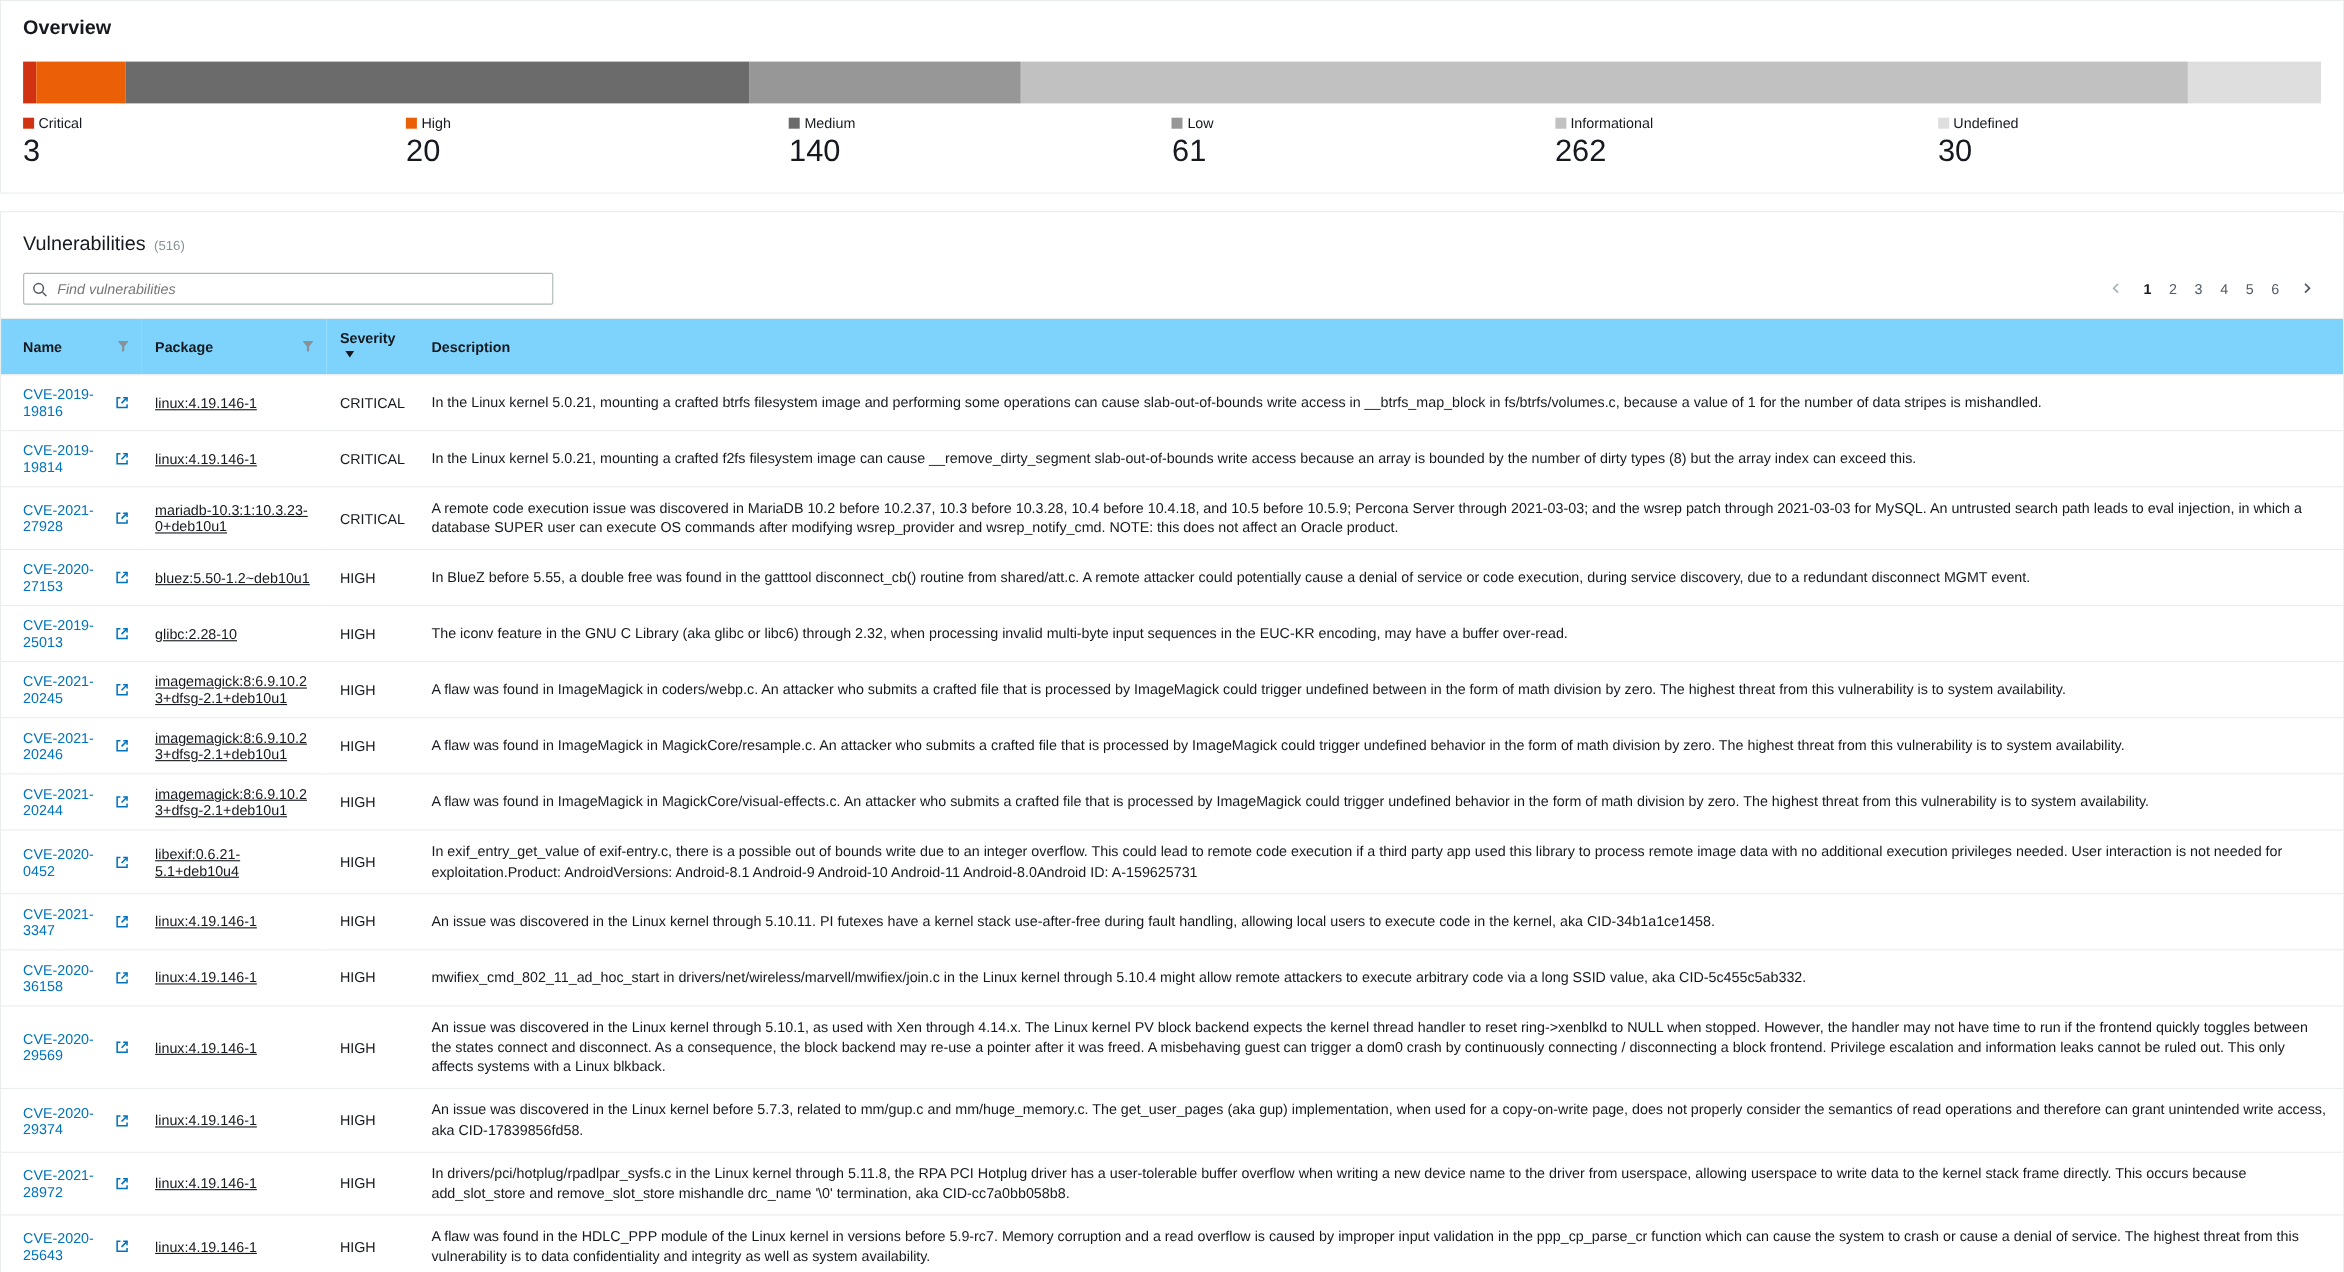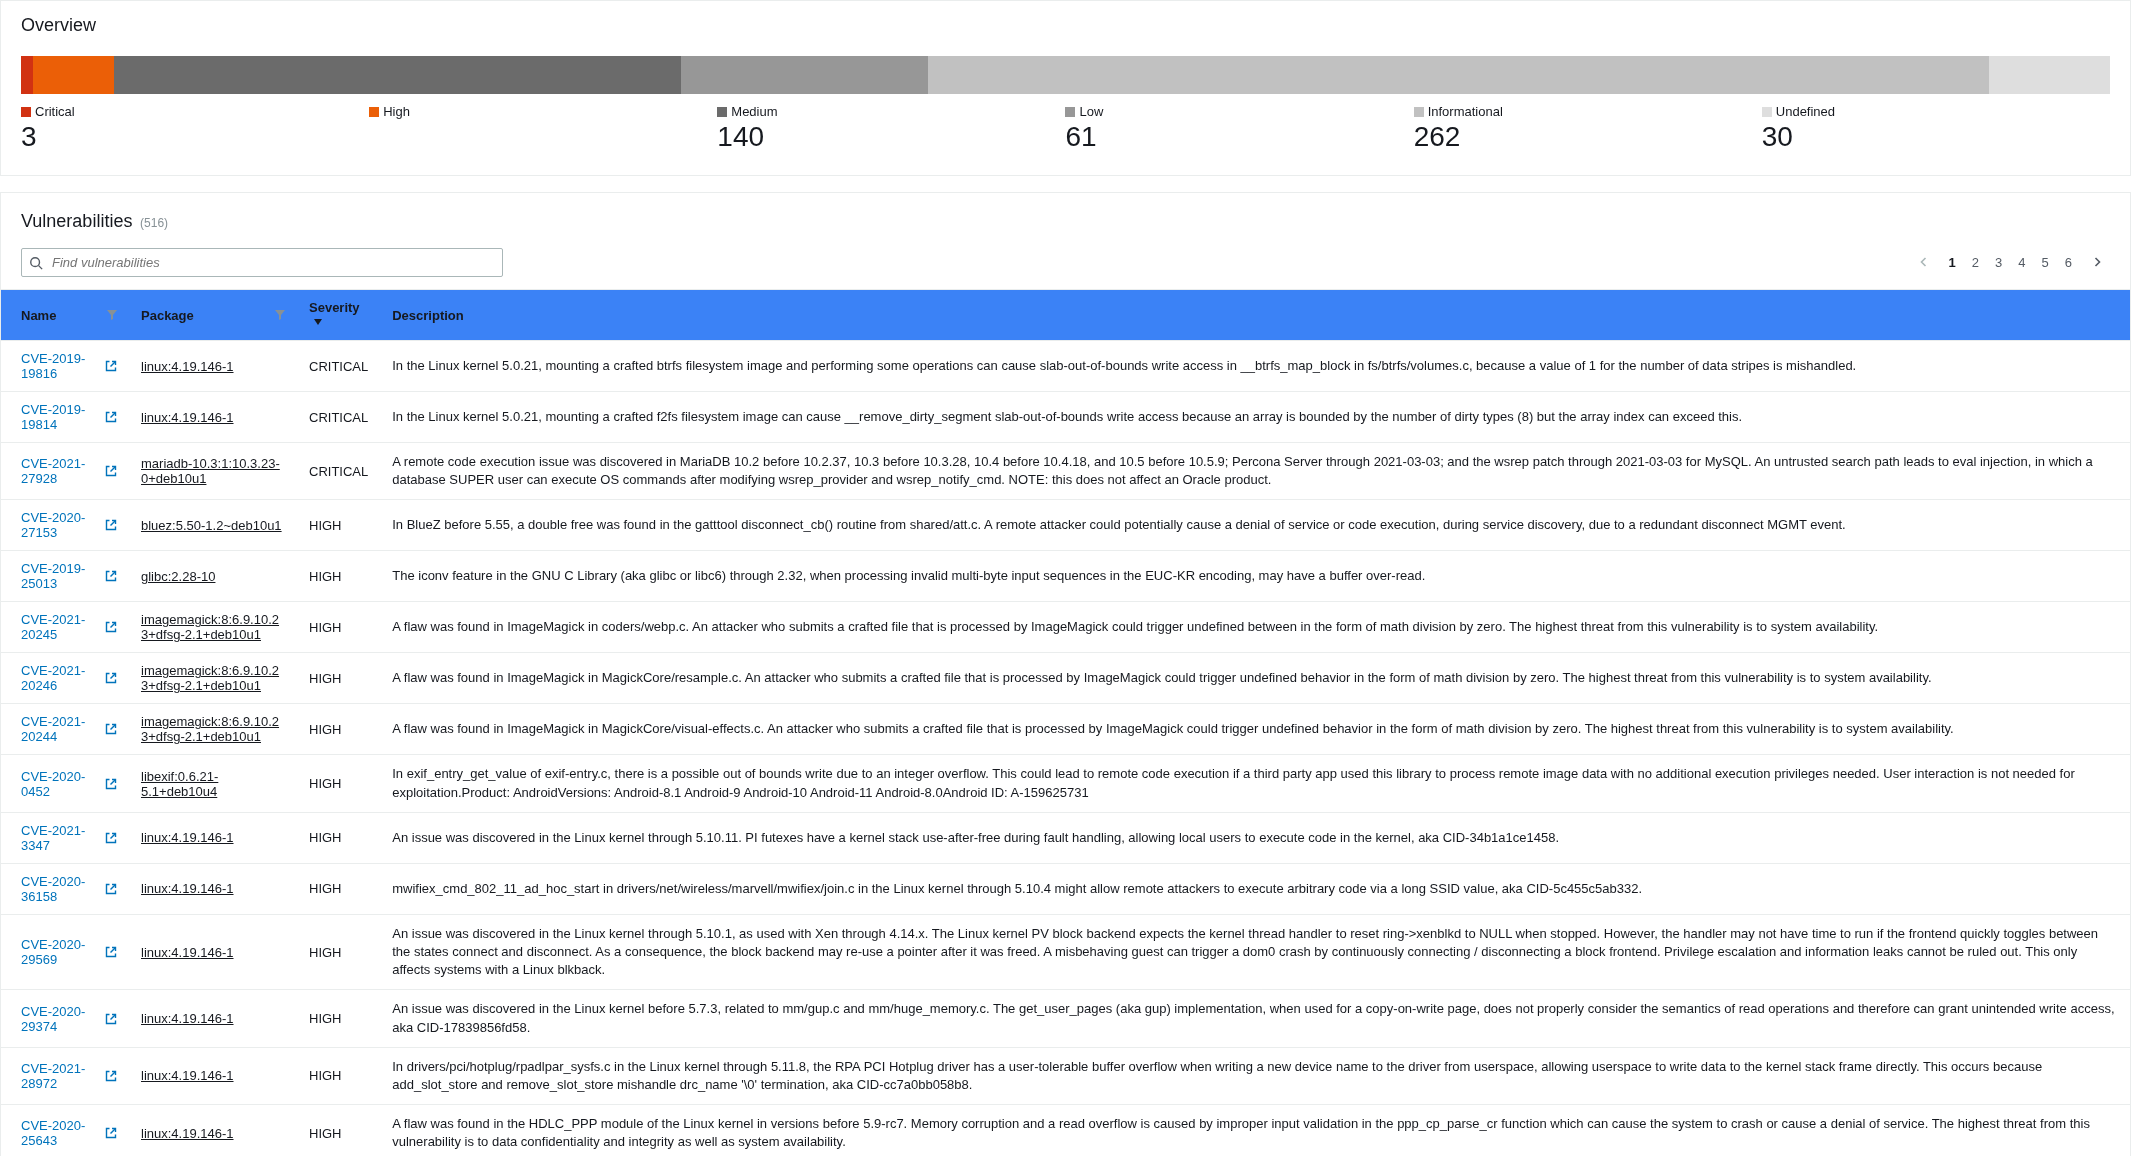--- a/index.html
+++ b/index.html
@@ -10,21 +10,21 @@
   background: #fff;
 }
 .panel {
   border: 1px solid #eaeded;
   background: #fff;
   margin-bottom: 16px;
 }
 .panel-header {
   padding: 14px 20px 10px;
   font-size: 18px;
-  font-weight: 400;
+  font-weight: 700;
 }
 .overview-body { padding: 10px 20px 22px; }
 .stacked {
   display: flex;
   height: 38px;
   width: 100%;
   margin-bottom: 10px;
 }
 .seg { height: 100%; }
 .legend {
@@ -83,21 +83,21 @@
 .chev { width: 10px; height: 10px; }
 
 table { width: 100%; border-collapse: collapse; }
 thead th {
   text-align: left;
   font-weight: 700;
   font-size: 13px;
   padding: 10px 12px;
   border-top: 1px solid #eaeded;
   border-bottom: 1px solid #eaeded;
-  background: #3b82f6;
+  background: #7dd3fc;
   color: #16191f;
 }
 thead th:first-child { padding-left: 20px; }
 tbody td {
   padding: 10px 12px;
   border-bottom: 1px solid #eaeded;
   font-size: 13px;
   vertical-align: middle;
   color: #16191f;
   margin-top: 24px;
@@ -145,20 +145,21 @@
       <span class="swatch" style="background:#d13212"></span>
       <span class="legend-label">Critical</span>
     </div>
     <div class="legend-num">3</div>
         </div>
         <div class="legend-item" style="width: 16.6667%;">
     <div class="legend-top">
       <span class="swatch" style="background:#eb5f07"></span>
       <span class="legend-label">High</span>
     </div>
+    <div class="legend-num">20</div>
         </div>
         <div class="legend-item" style="width: 16.6667%;">
     <div class="legend-top">
       <span class="swatch" style="background:#6b6b6b"></span>
       <span class="legend-label">Medium</span>
     </div>
     <div class="legend-num">140</div>
         </div>
         <div class="legend-item" style="width: 16.6667%;">
     <div class="legend-top">

